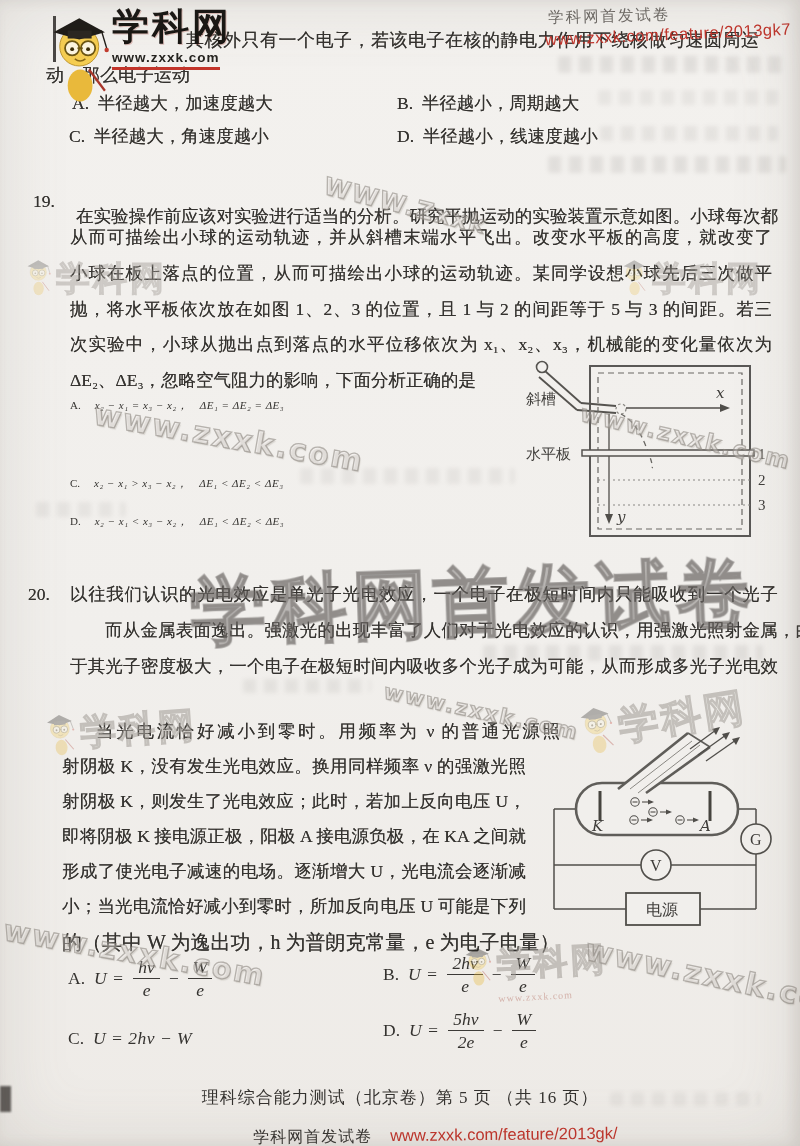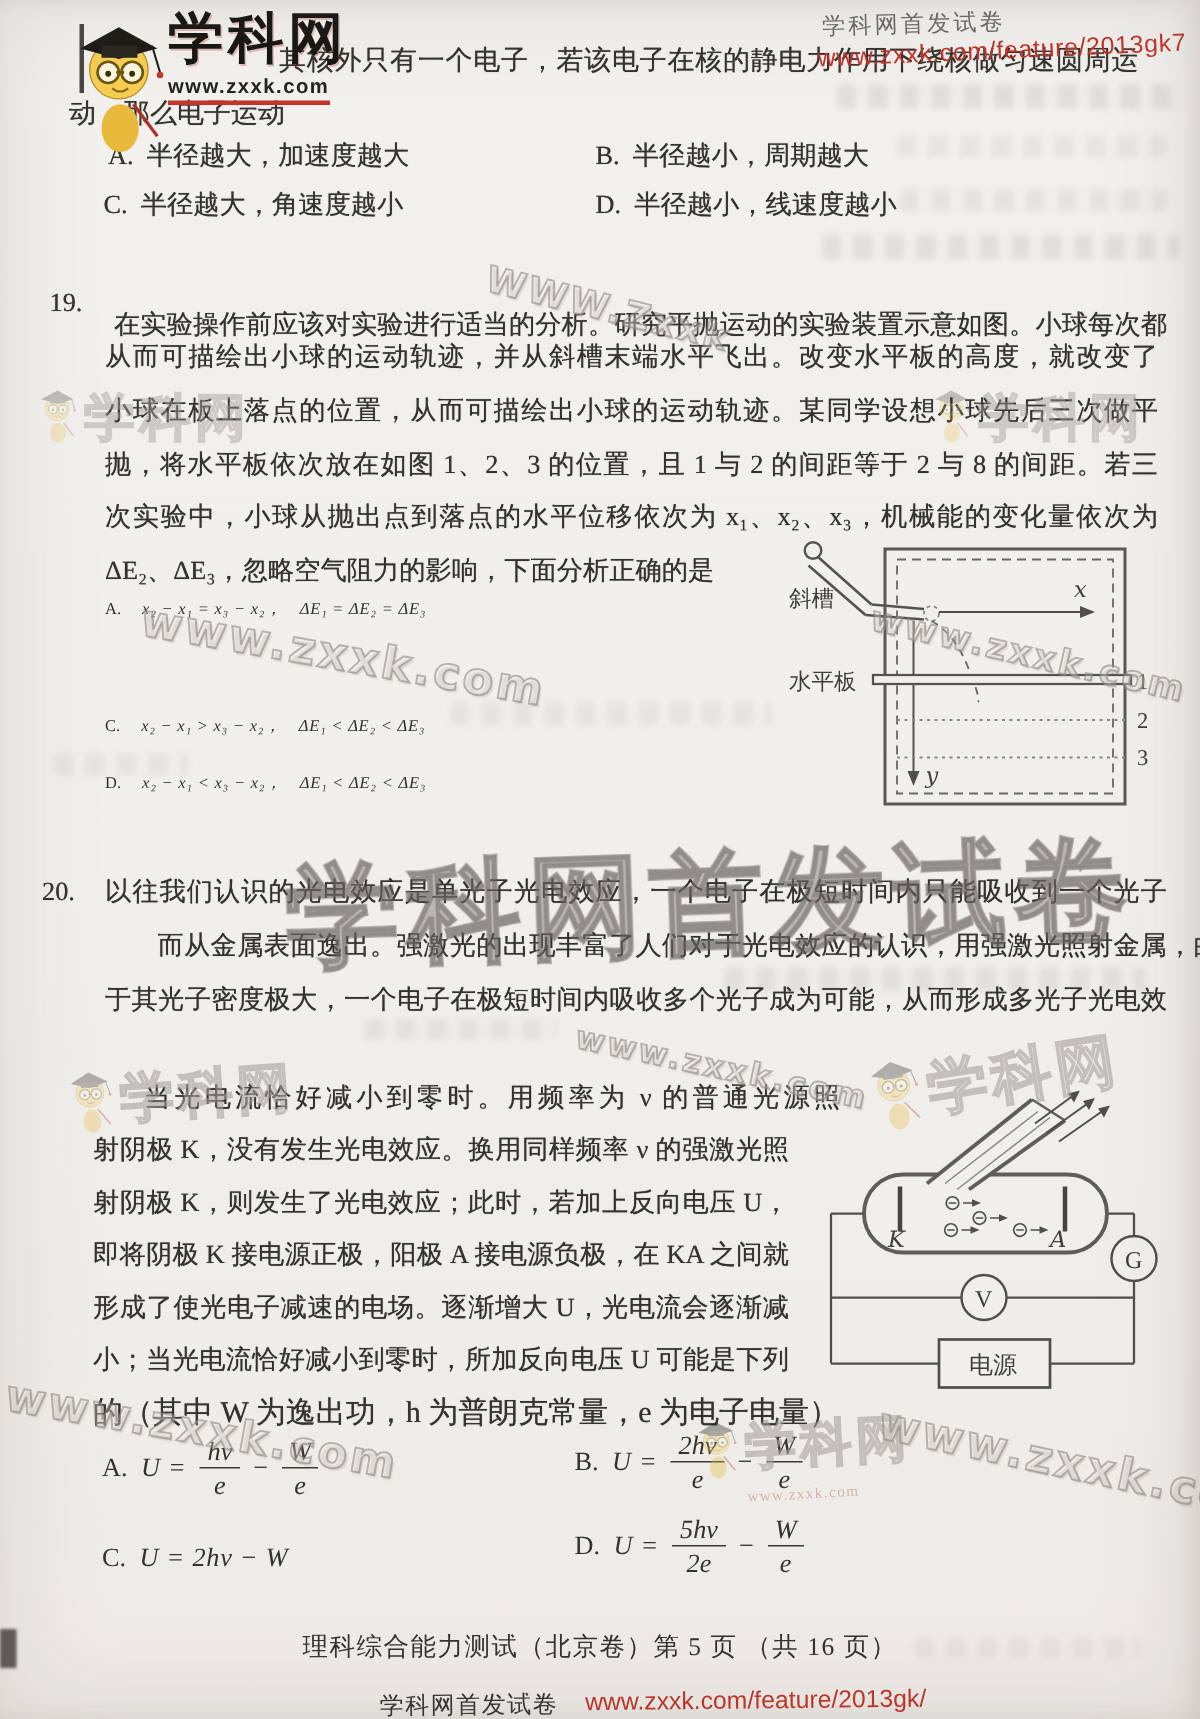--- a/index.html
+++ b/index.html
@@ -112,21 +112,21 @@
     <span>C.</span>&nbsp;&nbsp;<span>半径越大，角速度越小</span>
   </div>
   <div class="nl" style="left:397px;top:126px;">
     <span>D.</span>&nbsp;&nbsp;<span>半径越小，线速度越小</span>
   </div>
 
   <div class="qnum" style="left:33px;top:191px;">19.</div>
   <div class="jl" style="left:76px;top:191px;width:702px;margin-top:15px;">在实验操作前应该对实验进行适当的分析。研究平抛运动的实验装置示意如图。小球每次都</div>
   <div class="jl" style="left:70px;top:227px;width:702px;">从而可描绘出小球的运动轨迹，并从斜槽末端水平飞出。改变水平板的高度，就改变了</div>
   <div class="jl" style="left:70px;top:263px;width:702px;">小球在板上落点的位置，从而可描绘出小球的运动轨迹。某同学设想小球先后三次做平</div>
-  <div class="jl" style="left:70px;top:299px;width:702px;">抛，将水平板依次放在如图 1、2、3 的位置，且 1 与 2 的间距等于 2 与 8 的间距。若三</div>
+  <div class="jl" style="left:70px;top:299px;width:702px;">抛，将水平板依次放在如图 1、2、3 的位置，且 1 与 2 的间距等于 5 与 3 的间距。若三</div>
   <div class="jl" style="left:70px;top:334px;width:702px;">次实验中，小球从抛出点到落点的水平位移依次为 x₁、x₂、x₃，机械能的变化量依次为ΔE₁、</div>
   <div class="nl" style="left:70px;top:370px;">ΔE₂、ΔE₃，忽略空气阻力的影响，下面分析正确的是</div>
 
   <div class="opt19" style="left:70px;top:398px;">
     <span class="lbl">A.</span><span class="math">x₂ − x₁ = x₃ − x₂，　ΔE₁ = ΔE₂ = ΔE₃</span>
   </div>
   <div class="opt19" style="left:70px;top:476px;">
     <span class="lbl">C.</span><span class="math">x₂ − x₁ &gt; x₃ − x₂，　ΔE₁ &lt; ΔE₂ &lt; ΔE₃</span>
   </div>
   <div class="opt19" style="left:70px;top:514px;">

